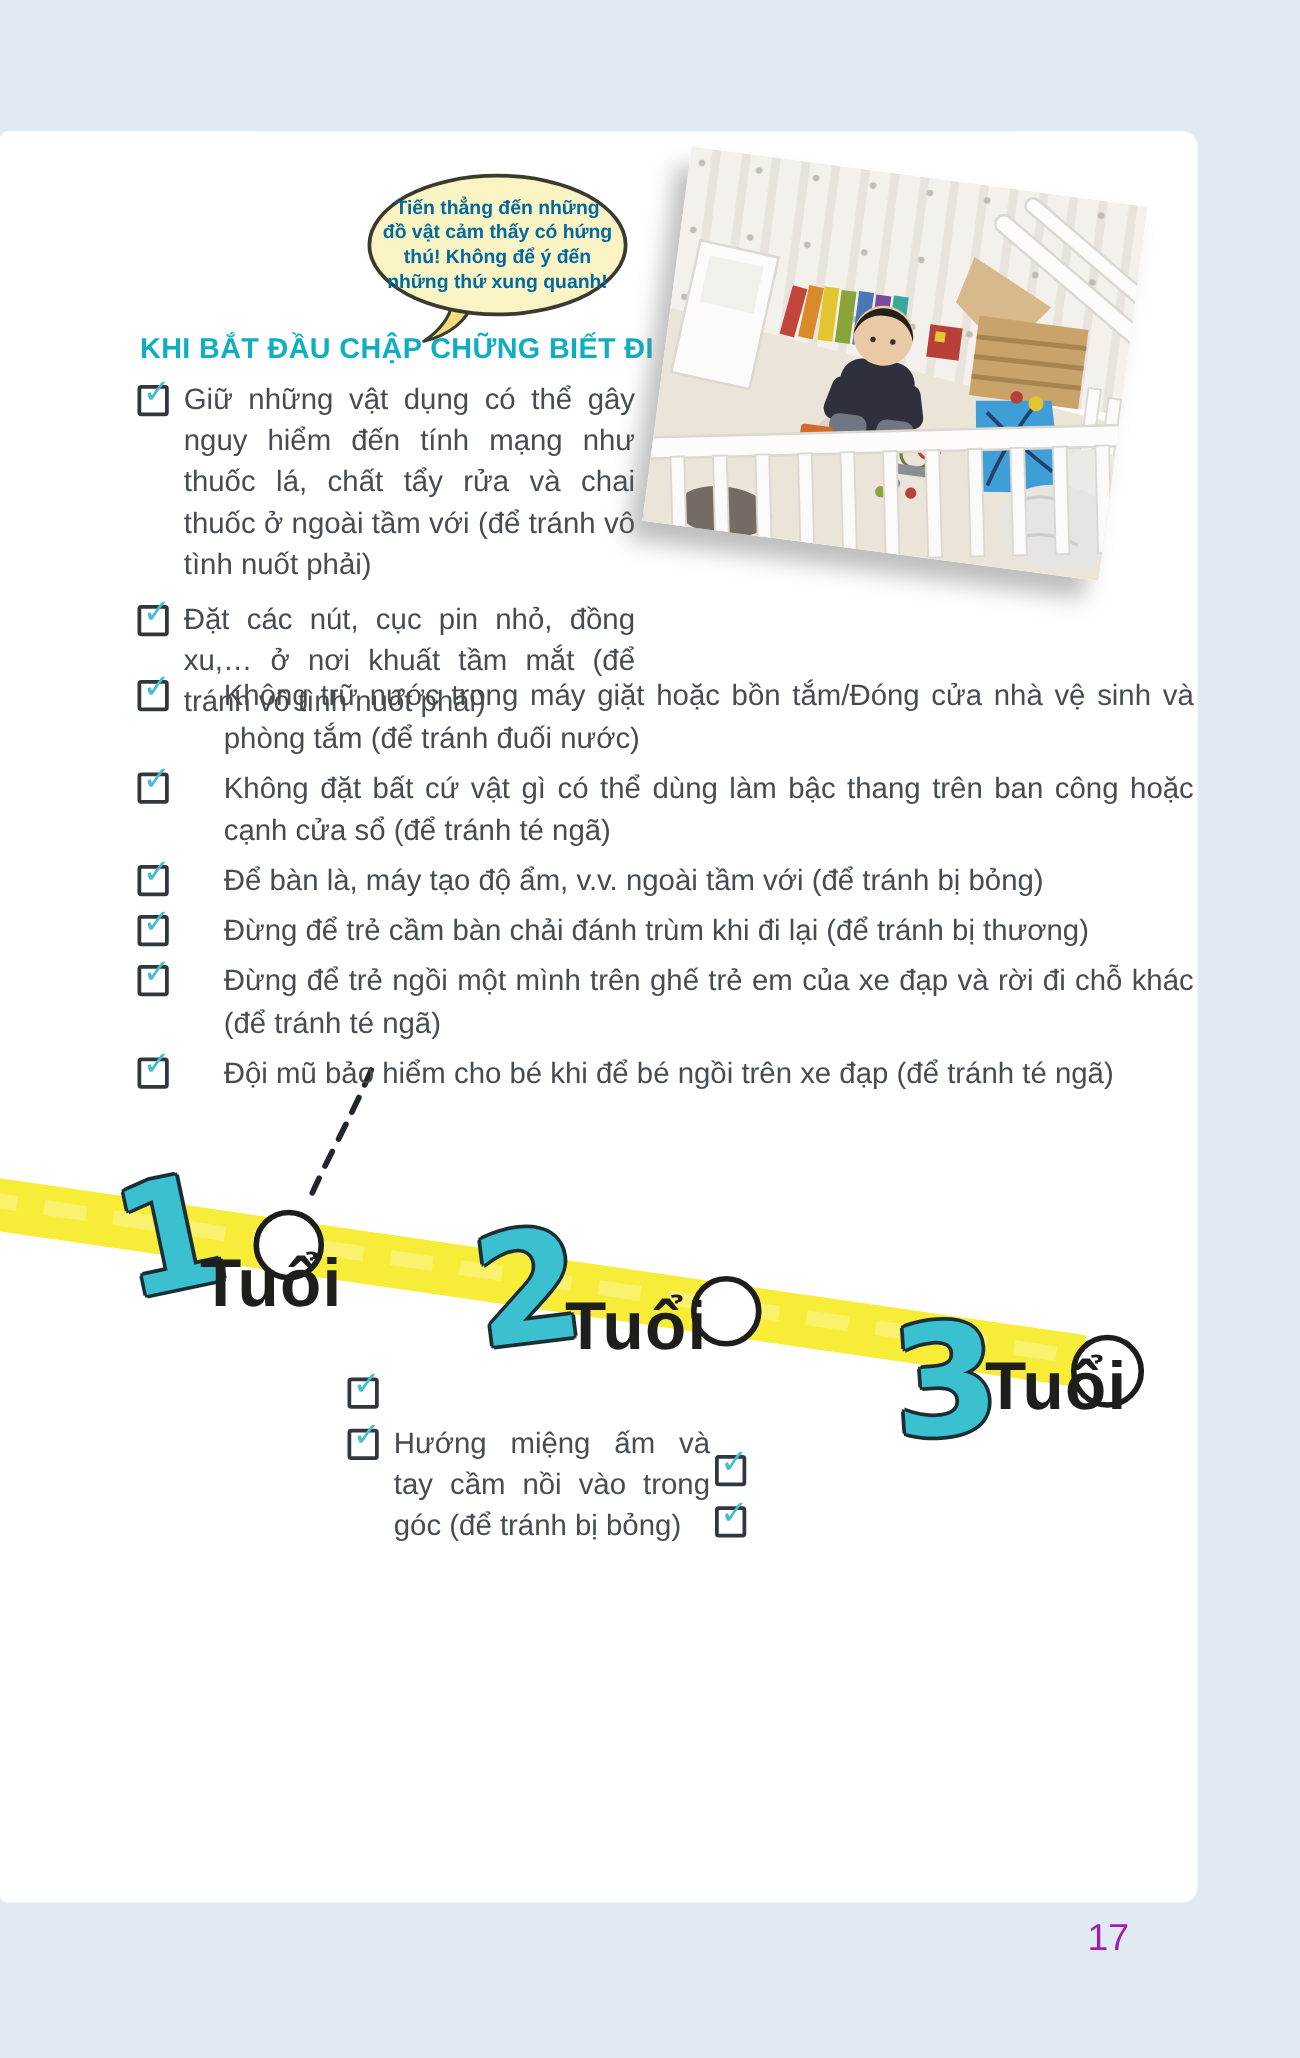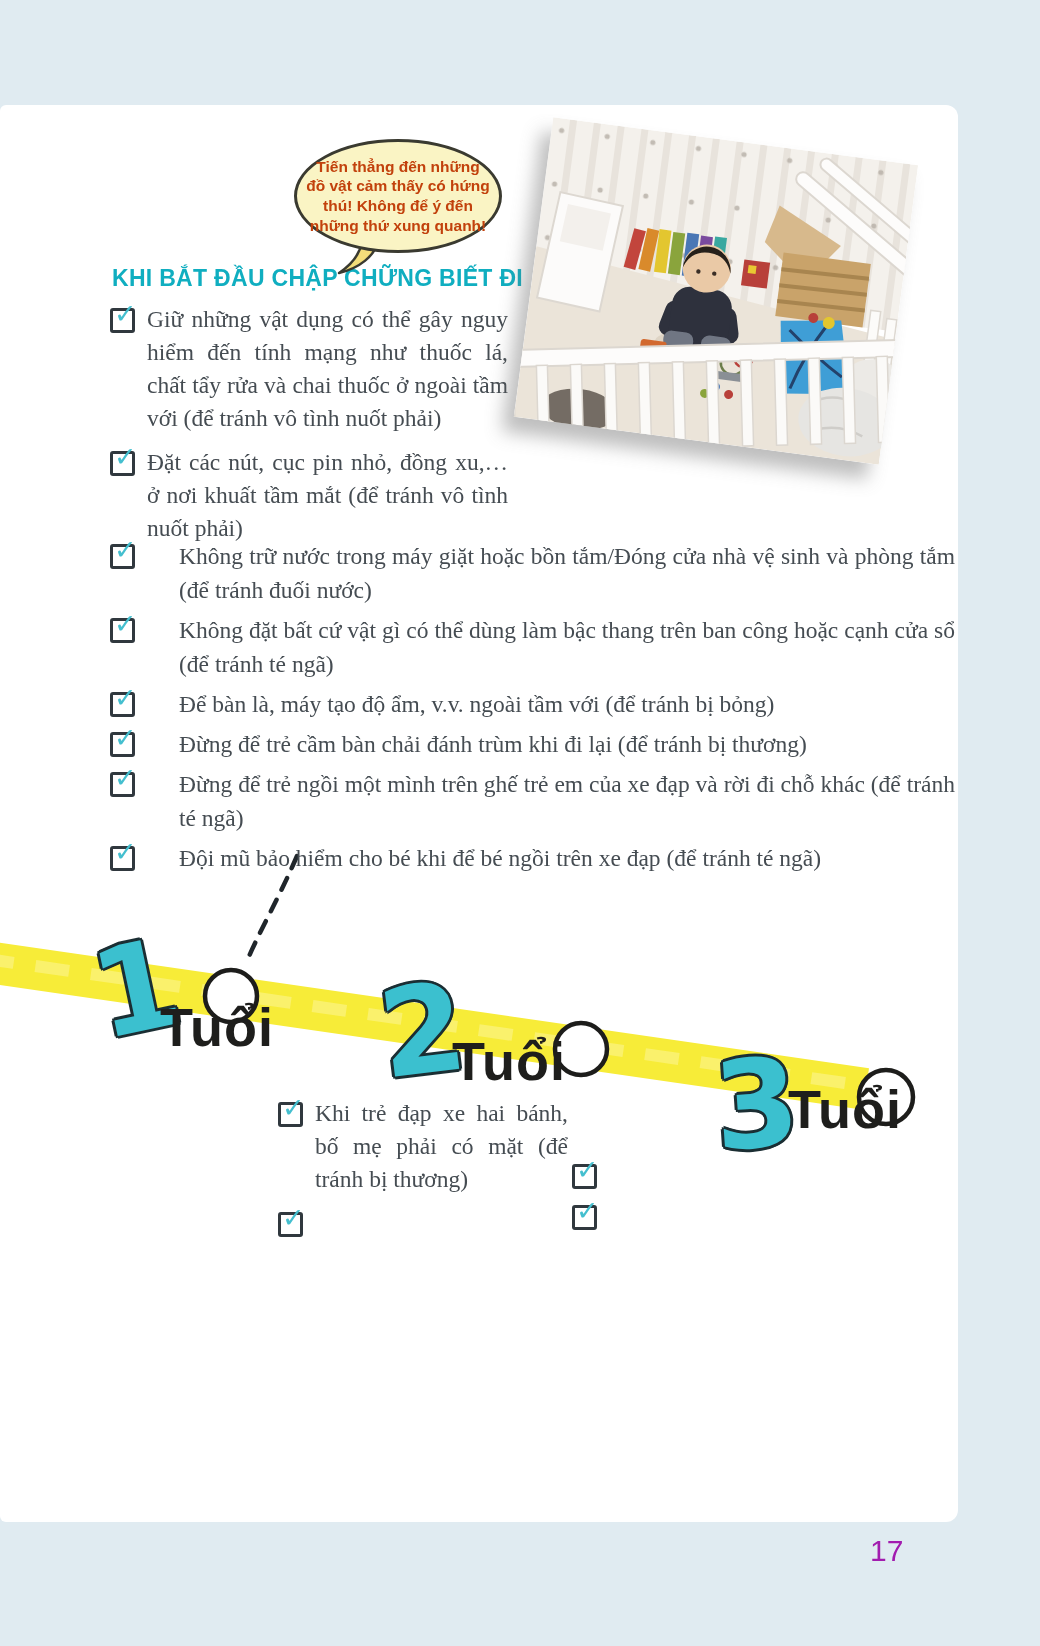--- a/index.html
+++ b/index.html
@@ -13,21 +13,21 @@
     background:#ffffff;border-radius:6px 12px 12px 6px;z-index:1;
   }
   .overlay{position:absolute;left:0;top:0;width:1040px;height:1646px;z-index:2;pointer-events:none;}
 
   
   .bubble{
     position:absolute;left:294px;top:139px;width:202px;height:108px;z-index:5;
     background:#faf4c4;border:3px solid #3a3a30;border-radius:50%;
     display:flex;align-items:center;justify-content:center;text-align:center;
   }
-  .bubble-text{font-size:15.5px;line-height:1.27;color:#c2410c;font-weight:bold;}
+  .bubble-text{font-size:15.5px;line-height:1.27;color:#0369a1;font-weight:bold;}
   .bubble-tail{position:absolute;left:336px;top:241px;z-index:4;}
 
   
   .photo{
     position:absolute;left:532px;top:140px;width:368px;height:302px;z-index:4;
     transform:rotate(7.5deg);background:#fff;
     box-shadow:-10px 16px 18px rgba(110,110,110,.45);
   }
   .photo svg{display:block;}
 
@@ -35,21 +35,21 @@
   .heading{
     position:absolute;left:112px;top:265px;z-index:3;
     font-size:23px;font-weight:bold;letter-spacing:.3px;color:#10aec0;
   }
   .list{position:absolute;z-index:3;}
   .list-narrow{left:110px;top:303px;width:398px;}
   .list-wide{left:110px;top:539px;width:845px;}
   .list-age2{left:278px;top:1097px;width:290px;}
   .list-age3{left:572px;top:1159px;width:344px;}
   .item{display:flex;margin-bottom:11px;}
-  .item p{margin:0;flex:1;font-size:23.5px;line-height:33px;color:#454c52;text-align:justify;font-family:Liberation Serif, serif;}
+  .item p{margin:0;flex:1;font-size:23.5px;line-height:33px;color:#454c52;text-align:justify;}
   .list-wide .item{margin-bottom:6px;}
   .list-wide .item p{line-height:34px;margin-left:32px;}
   .cb{
     position:relative;flex:none;width:19px;height:19px;margin:5px 12px 0 0;
     border:3px solid #30383e;border-radius:3px;background:#fff;
   }
   .cb .tick{
     position:absolute;left:1px;top:-13px;font-style:normal;
     font-family:"DejaVu Sans",sans-serif;font-size:27px;font-weight:bold;color:#44bfcf;
   }
@@ -252,26 +252,26 @@
 <span class="age-num num2">2</span>
 <span class="age-label lab2">Tuổi</span>
 <span class="age-num num3">3</span>
 <span class="age-label lab3">Tuổi</span>
 
 <div class="list list-age2">
   <div class="item">
     <span class="cb">
         <i class="tick">✓</i>
       </span>
-    <p>Khi trẻ đạp xe hai bánh, bố mẹ phải có mặt (để tránh bị thương)</p>
-  </div>
-  <div class="item">
-    <span class="cb">
-        <i class="tick">✓</i>
-      </span>
+  </div>
+  <div class="item">
+    <span class="cb">
+        <i class="tick">✓</i>
+      </span>
+    <p>Hướng miệng ấm và tay cầm nồi vào trong góc (để tránh bị bỏng)</p>
   </div>
 </div>
 
 <div class="list list-age3">
   <div class="item">
     <span class="cb">
         <i class="tick">✓</i>
       </span>
   </div>
   <div class="item">

